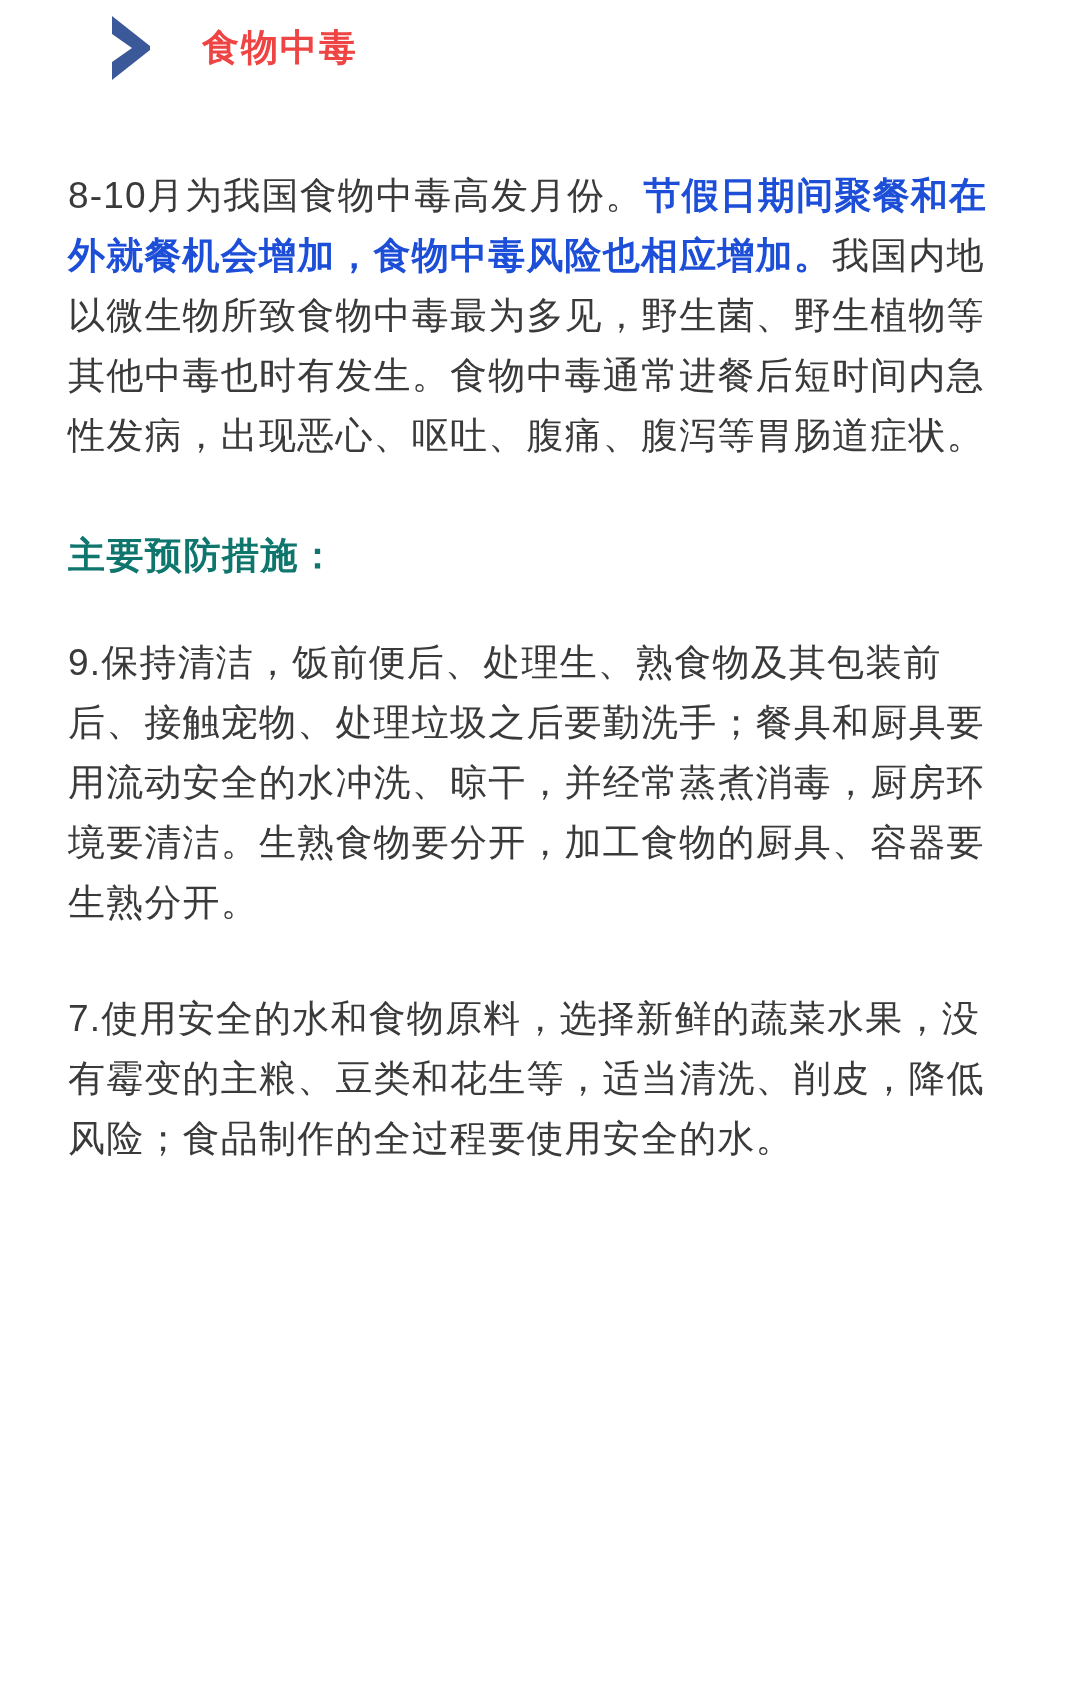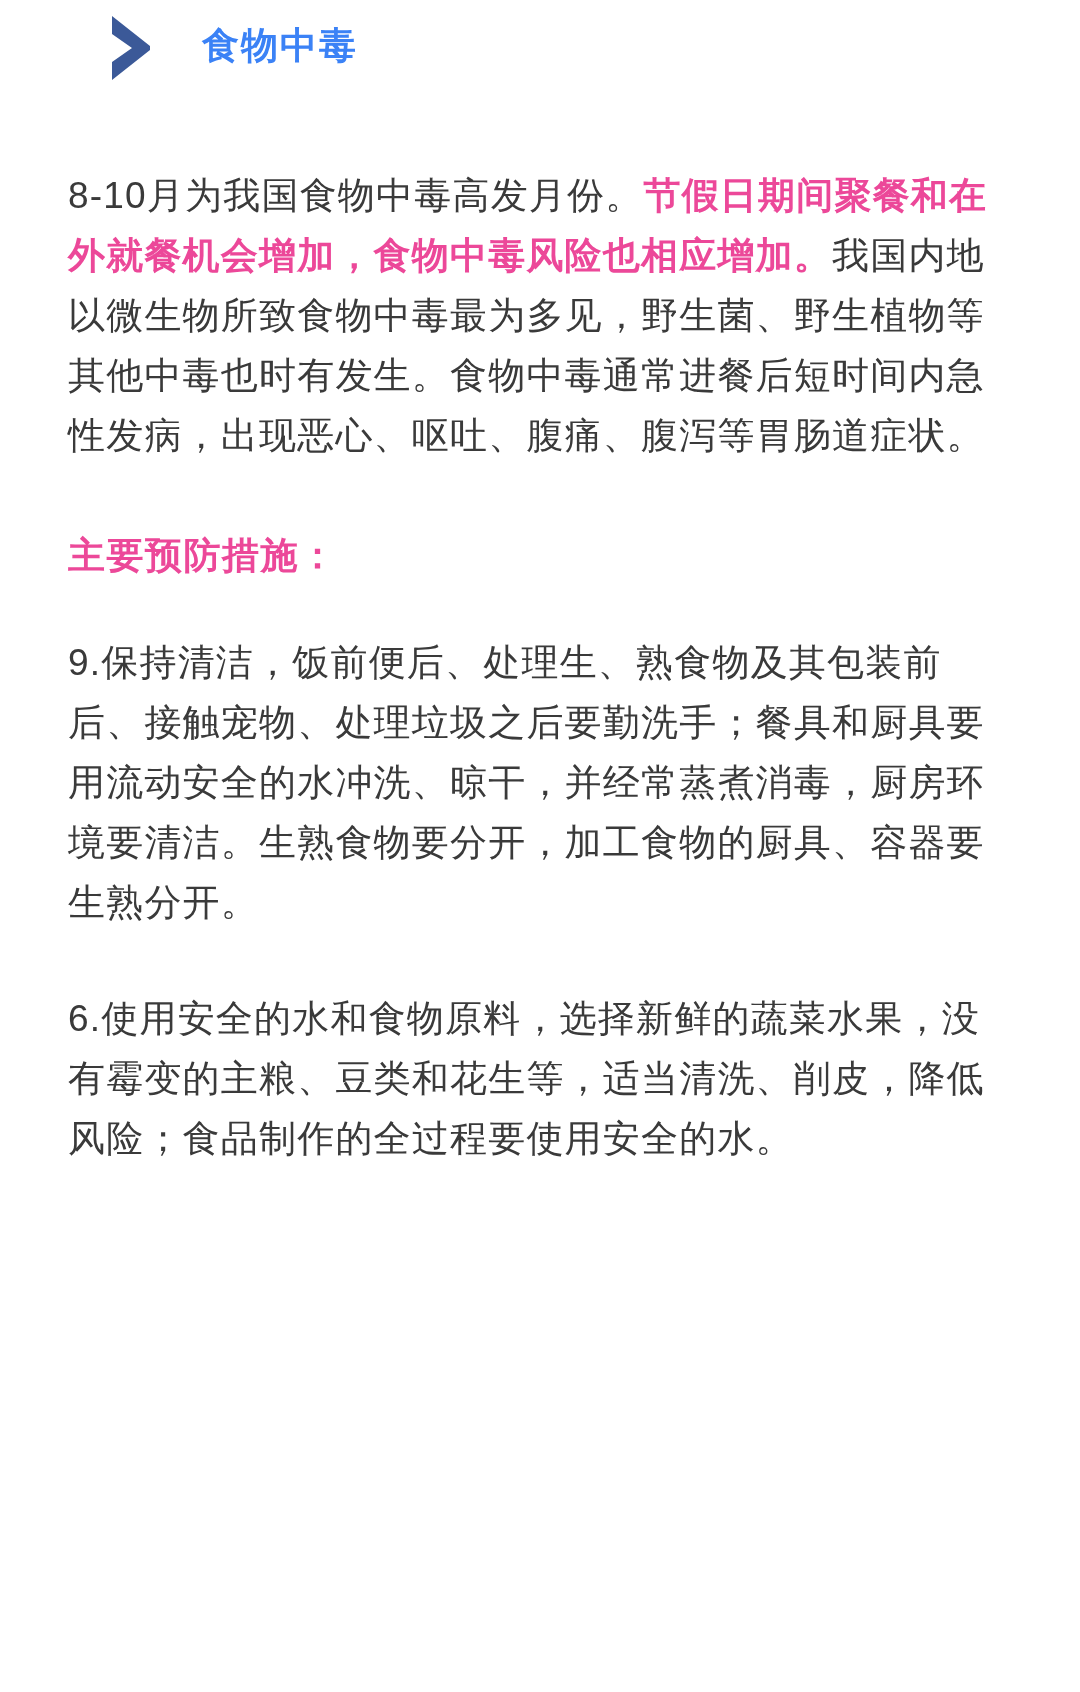--- a/index.html
+++ b/index.html
@@ -32,46 +32,45 @@
     width: 62px;
     height: 72px;
     flex: 0 0 auto;
     margin-left: 36px;
     margin-right: 36px;
     display: block;
   }
   .section-title {
     font-size: 37px;
     font-weight: bold;
-    color: #3b82f6;
+    color: #ef4444;
     letter-spacing: 2px;
     line-height: 1.2;
-    font-family: Liberation Mono, monospace;
   }
   
   .body-block {
     margin-top: 72px;
   }
   p.para {
     margin: 0;
     font-size: 37px;
     line-height: 1.62;
     color: #3a3a3a;
     letter-spacing: 1.2px;
     text-align: left;
   }
   p.para + p.para {
     margin-top: 56px;
   }
   .hl {
-    color: #ec4899;
+    color: #1d4ed8;
     font-weight: bold;
   }
   .subhead {
-    color: #ec4899;
+    color: #0f766e;
     font-weight: bold;
     font-size: 37px;
     letter-spacing: 1.5px;
     margin: 0;
     line-height: 1.5;
   }
   .gap-lg { height: 62px; }
   .gap-md { height: 50px; }
 </style>
 </head>
@@ -93,16 +92,16 @@
     <p class="para"><span>8-10月为我国食物中毒高发月份。</span><span class="hl">节假日期间聚餐和在外就餐机会增加，食物中毒风险也相应增加。</span><span>我国内地以微生物所致食物中毒最为多见，野生菌、野生植物等其他中毒也时有发生。食物中毒通常进餐后短时间内急性发病，出现恶心、呕吐、腹痛、腹泻等胃肠道症状。</span></p>
 
     <div class="gap-lg"></div>
 
     <p class="subhead">主要预防措施：</p>
 
     <div class="gap-md"></div>
 
     <p class="para">9.保持清洁，饭前便后、处理生、熟食物及其包装前后、接触宠物、处理垃圾之后要勤洗手；餐具和厨具要用流动安全的水冲洗、晾干，并经常蒸煮消毒，厨房环境要清洁。生熟食物要分开，加工食物的厨具、容器要生熟分开。</p>
 
-    <p class="para">6.使用安全的水和食物原料，选择新鲜的蔬菜水果，没有霉变的主粮、豆类和花生等，适当清洗、削皮，降低风险；食品制作的全过程要使用安全的水。</p>
+    <p class="para">7.使用安全的水和食物原料，选择新鲜的蔬菜水果，没有霉变的主粮、豆类和花生等，适当清洗、削皮，降低风险；食品制作的全过程要使用安全的水。</p>
 
   </div>
 </div>
 
 </body></html>

